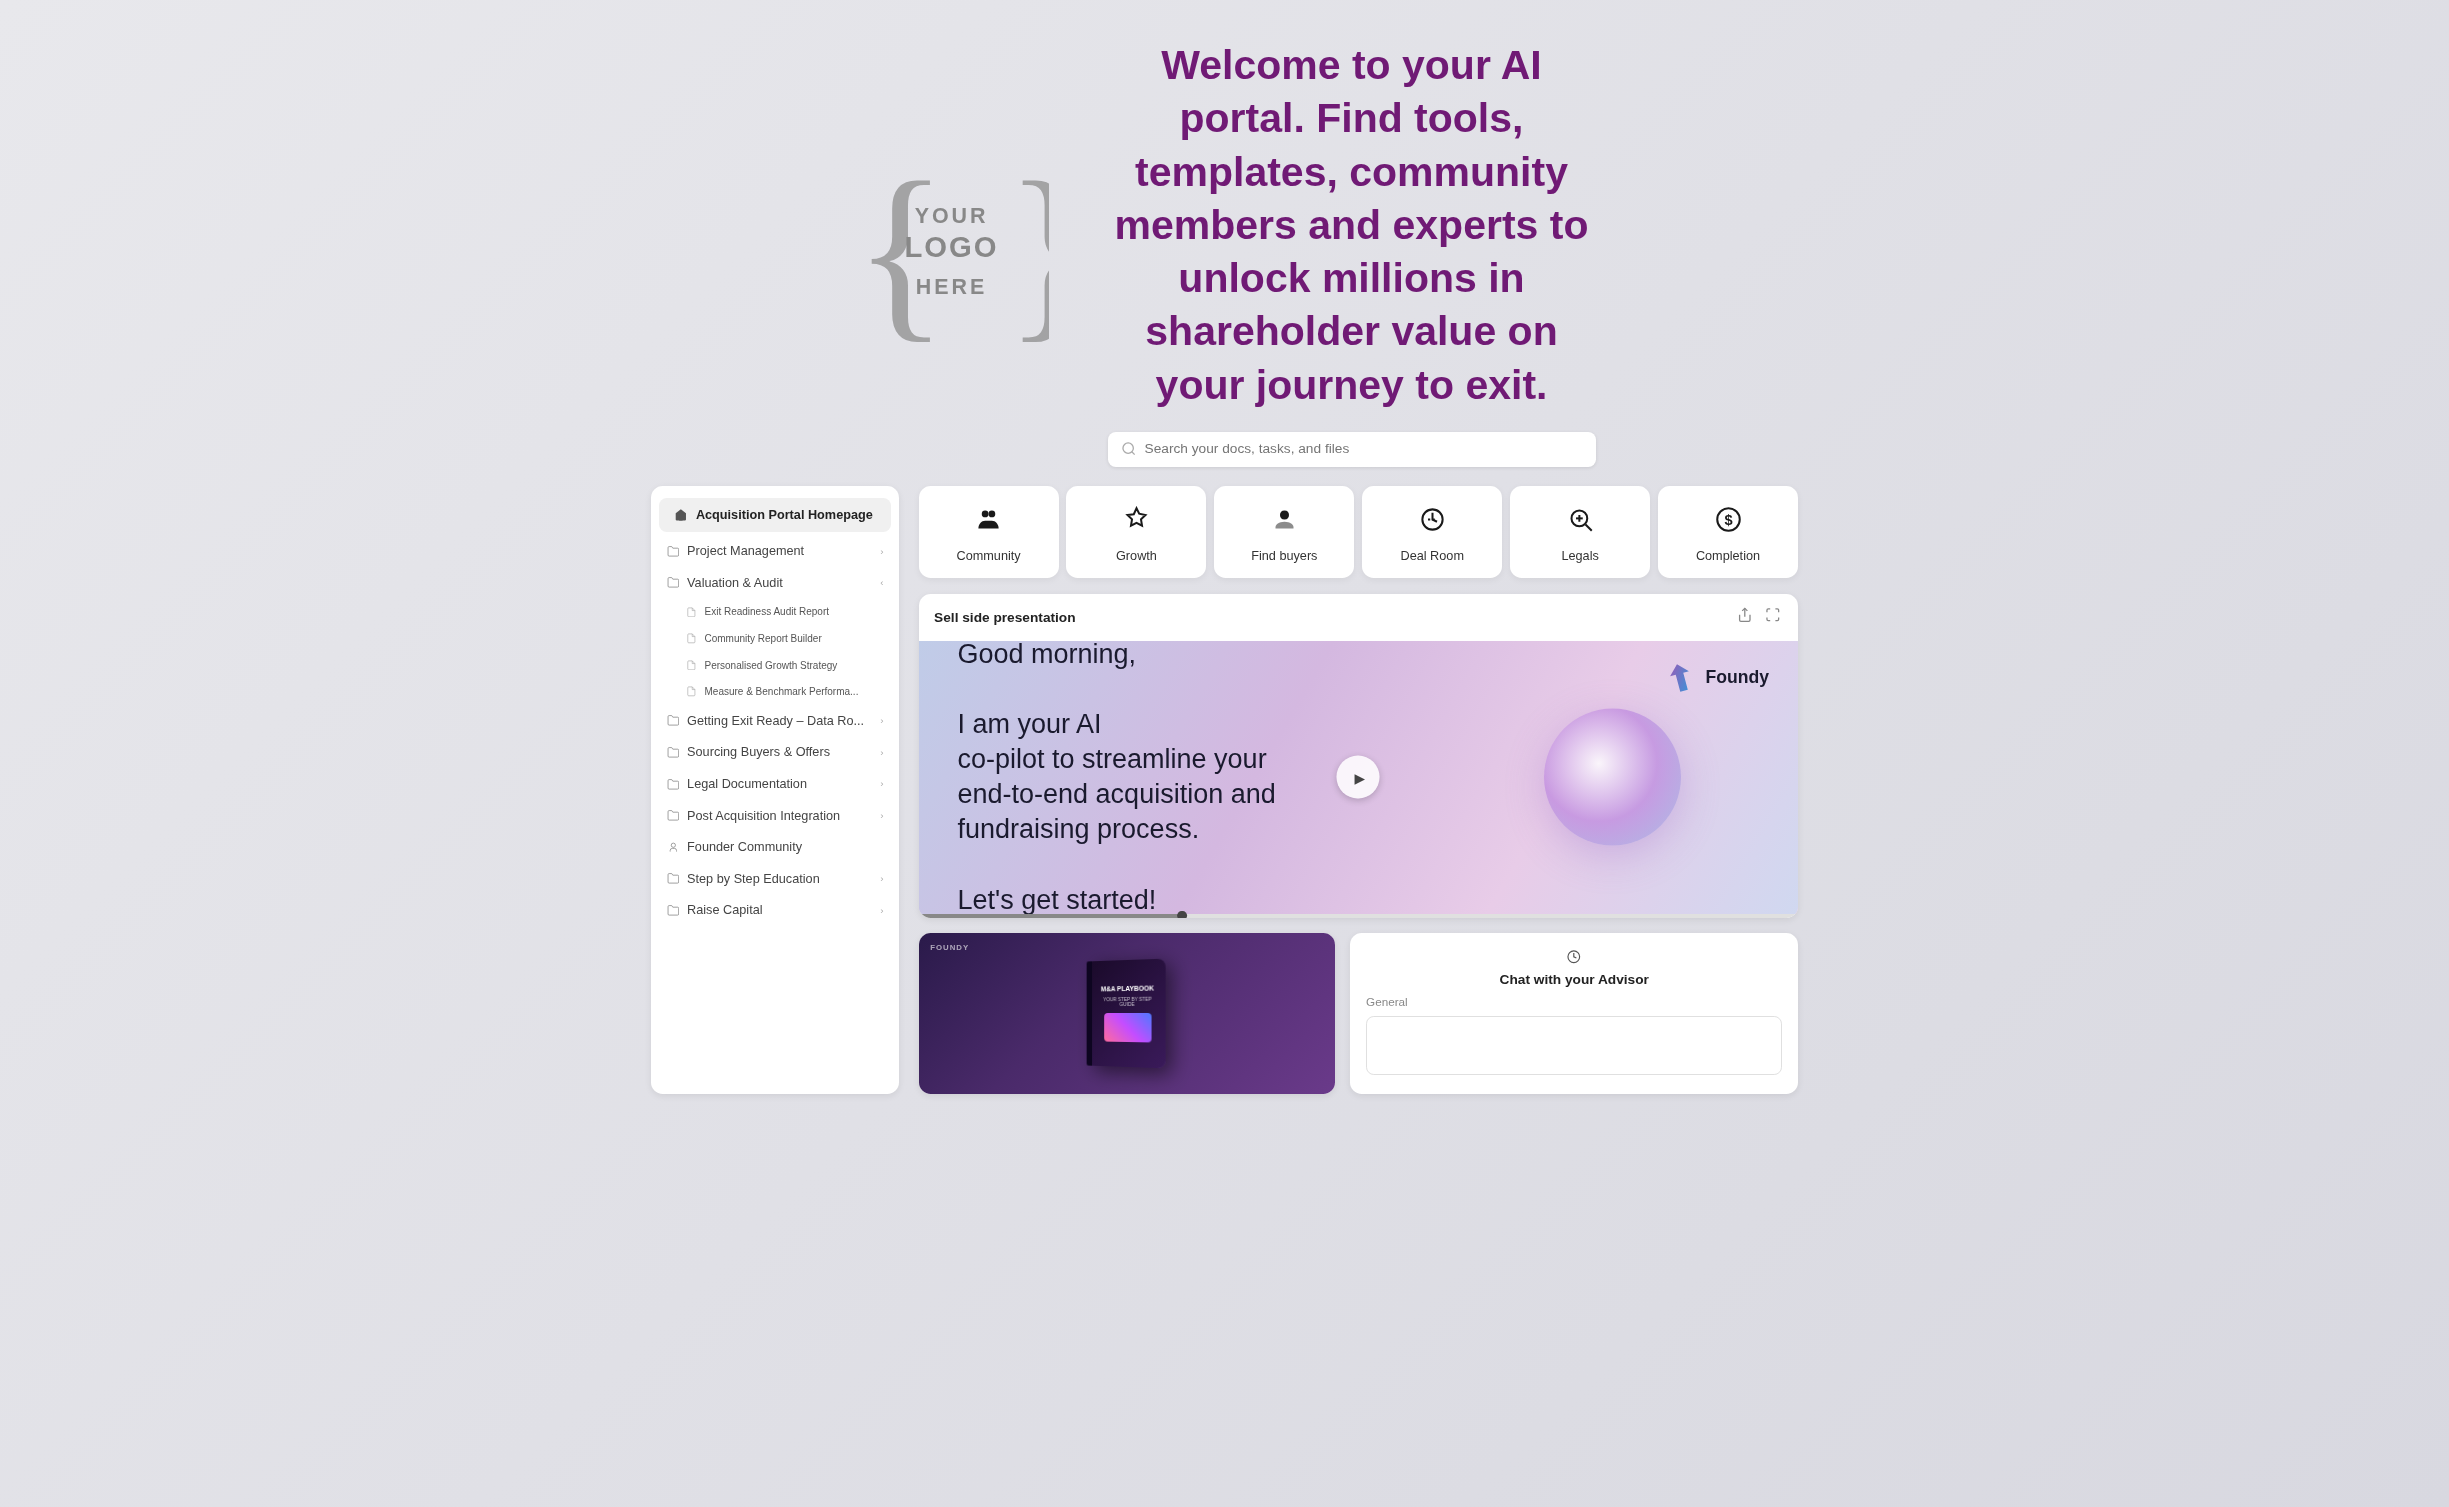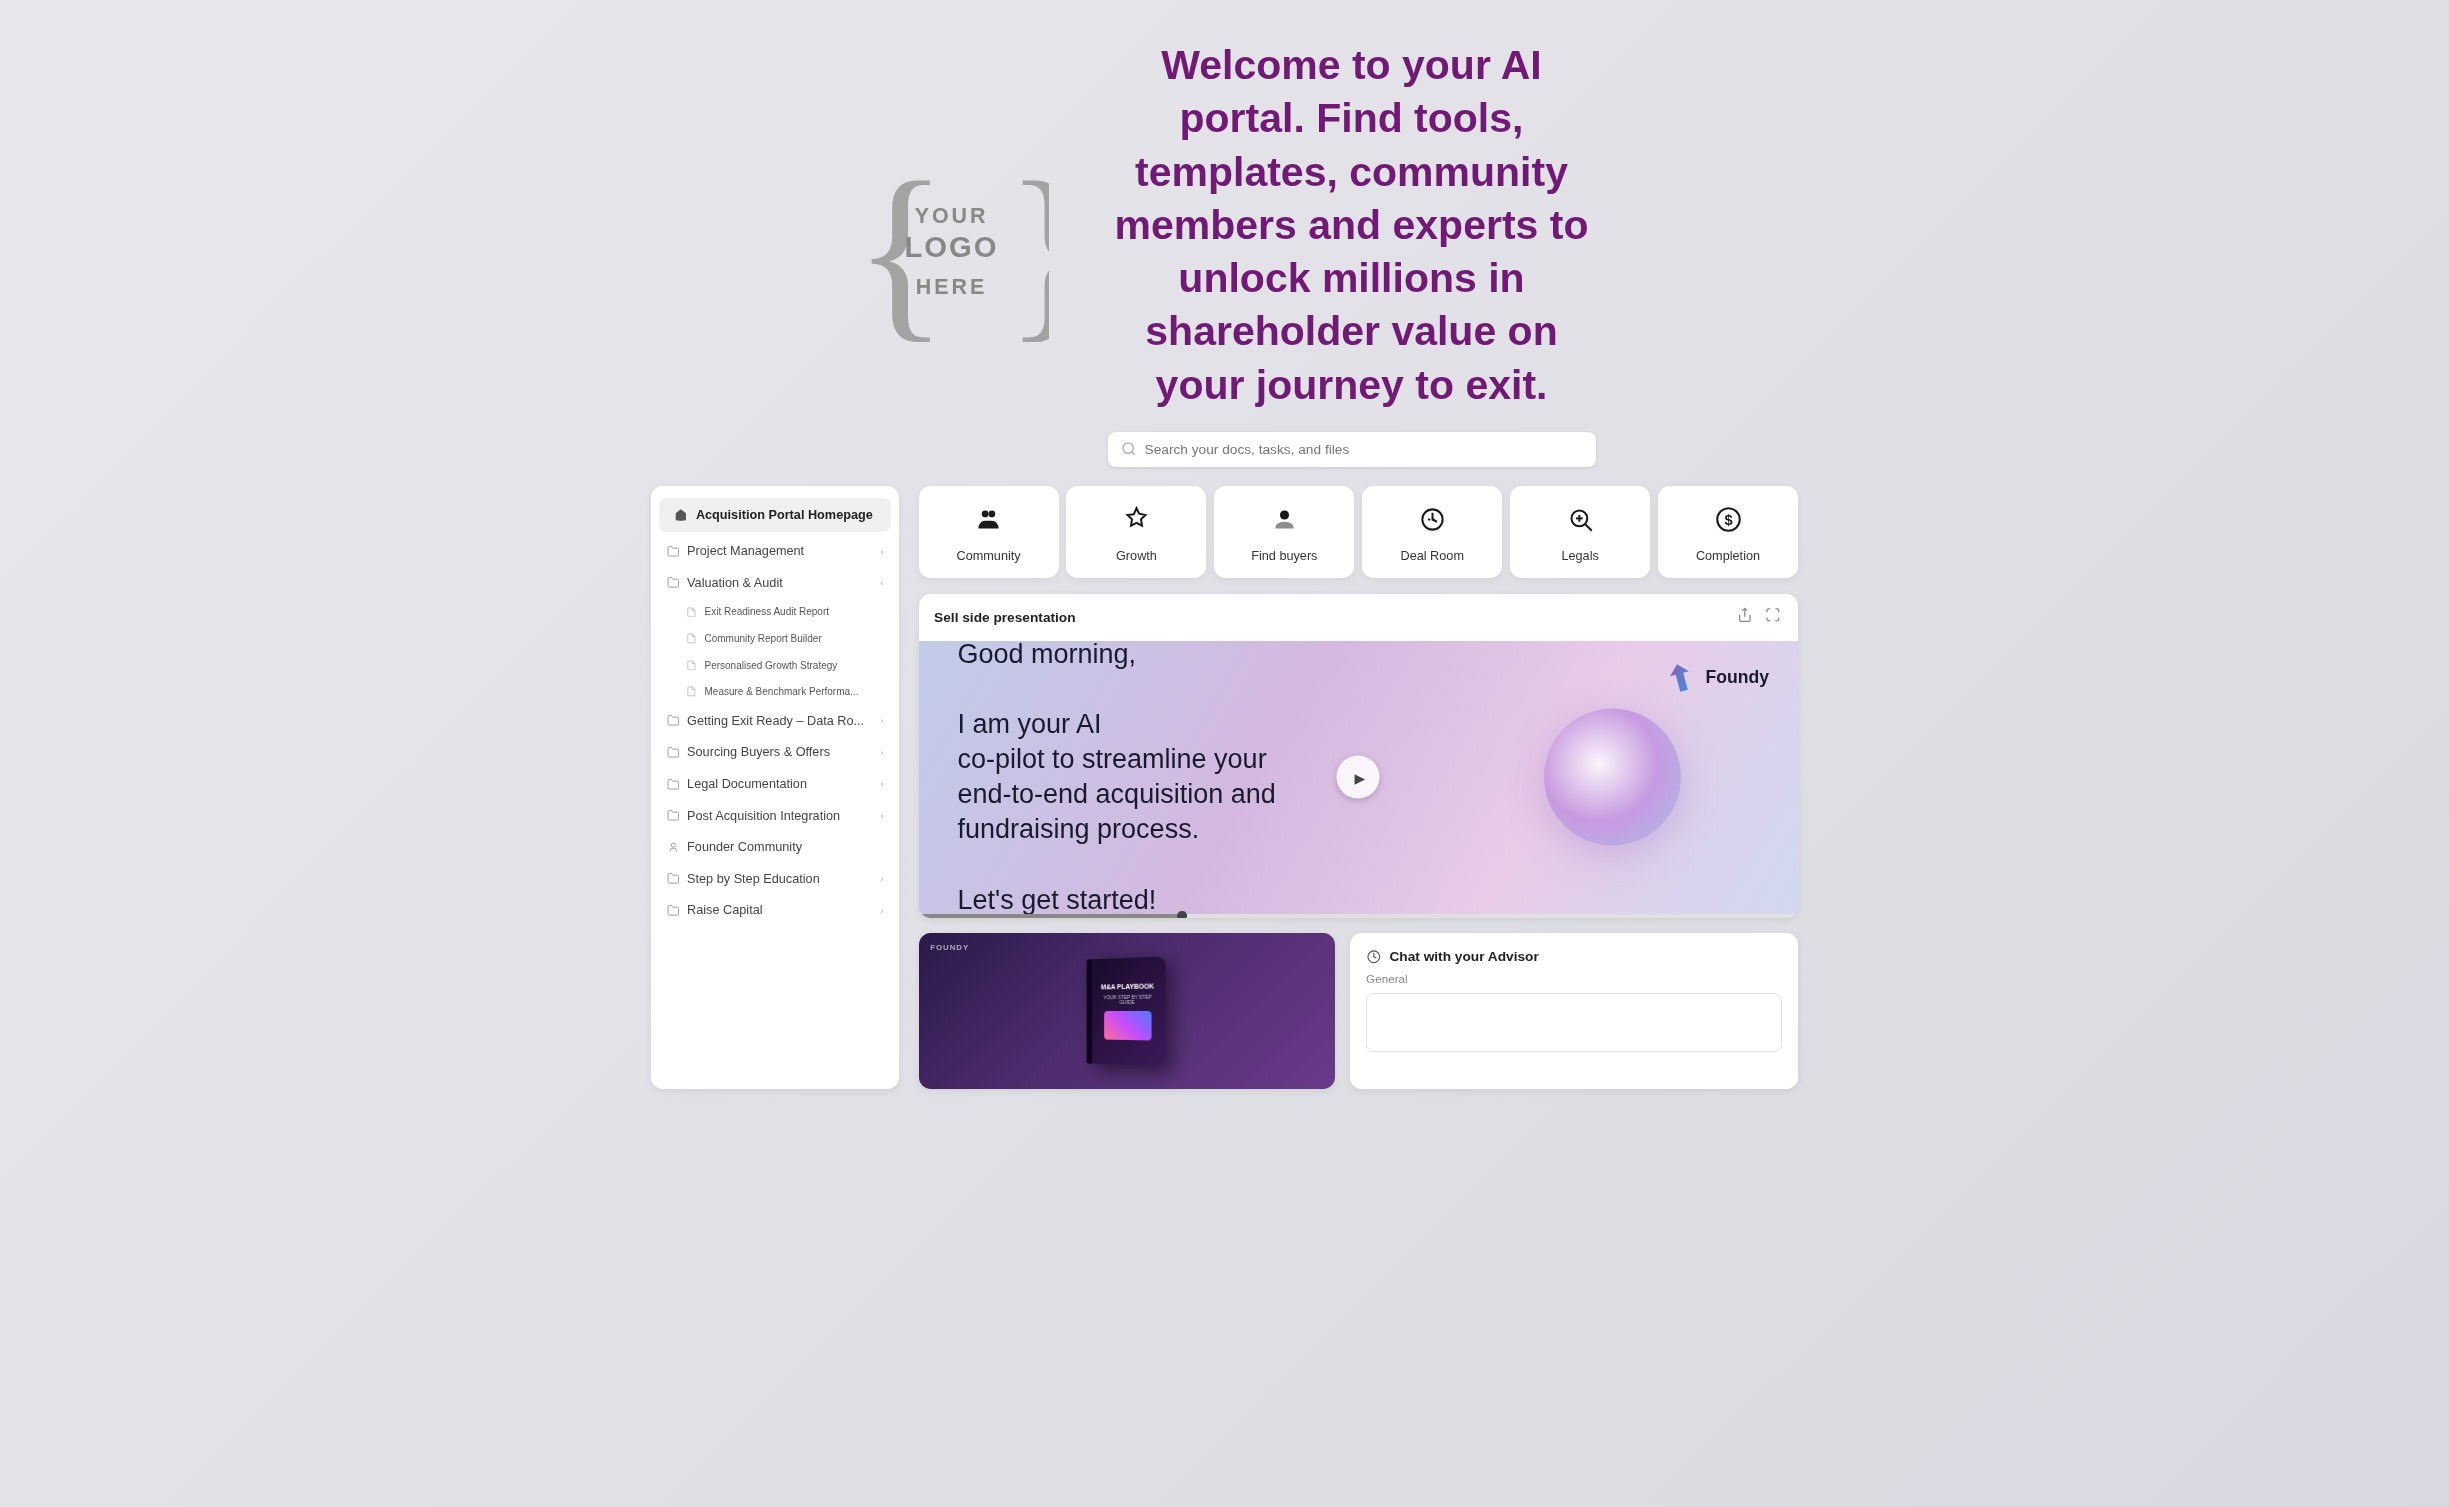--- a/index.html
+++ b/index.html
@@ -39,21 +39,21 @@
       font-weight: 700;
       color: #701a75;
       line-height: 1.3;
       text-align: center;
     }
 
     .search-bar {
       margin-top: 19.5px;
       width: 100%;
       display: flex;
-      align-items: flex-end;
+      align-items: flex-start;
       background: white;
       border-radius: 7.8px;
       padding: 9.8px 13.7px;
       gap: 7.8px;
       box-shadow: 0 1px 3.9px rgba(0,0,0,0.1);
     }
 
     .search-bar input {
       border: none;
       outline: none;
@@ -388,20 +388,21 @@
       border-radius: 11.7px;
       padding: 15.6px;
       box-shadow: 0 2px 7.8px rgba(0,0,0,0.08);
     }
 
     .chat-header {
       display: flex;
       align-items: center;
       gap: 7.8px;
       margin-bottom: 7.8px;
+      flex-direction: column;
     }
 
     .chat-header span {
       font-size: 13.7px;
       font-weight: 600;
       color: #222;
     }
 
     .chat-label {
       font-size: 11.7px;

